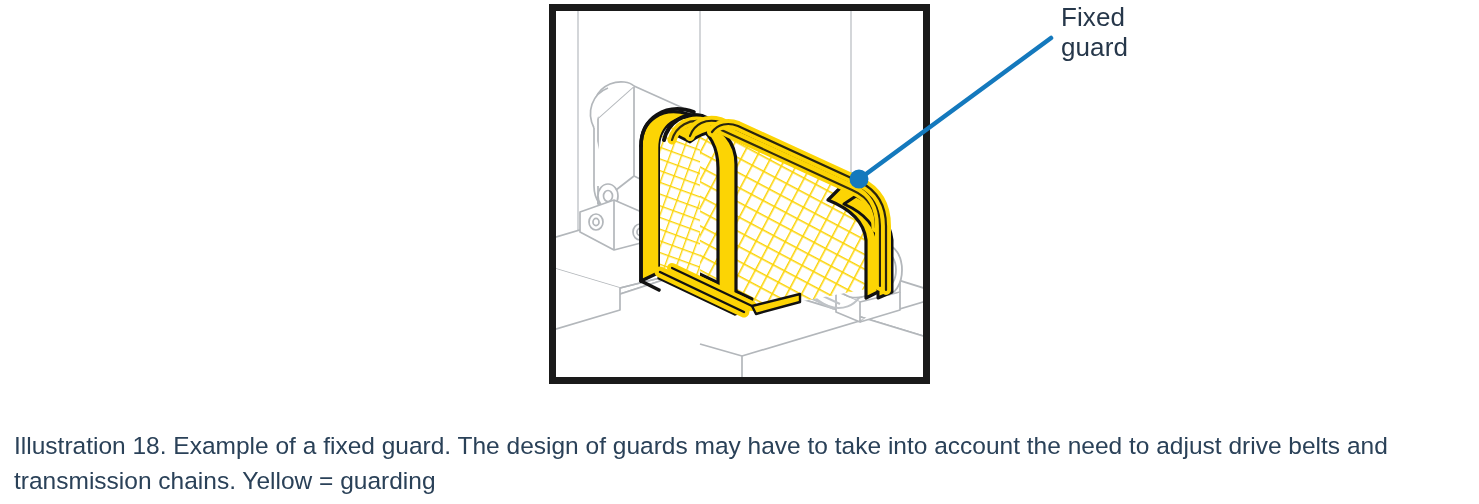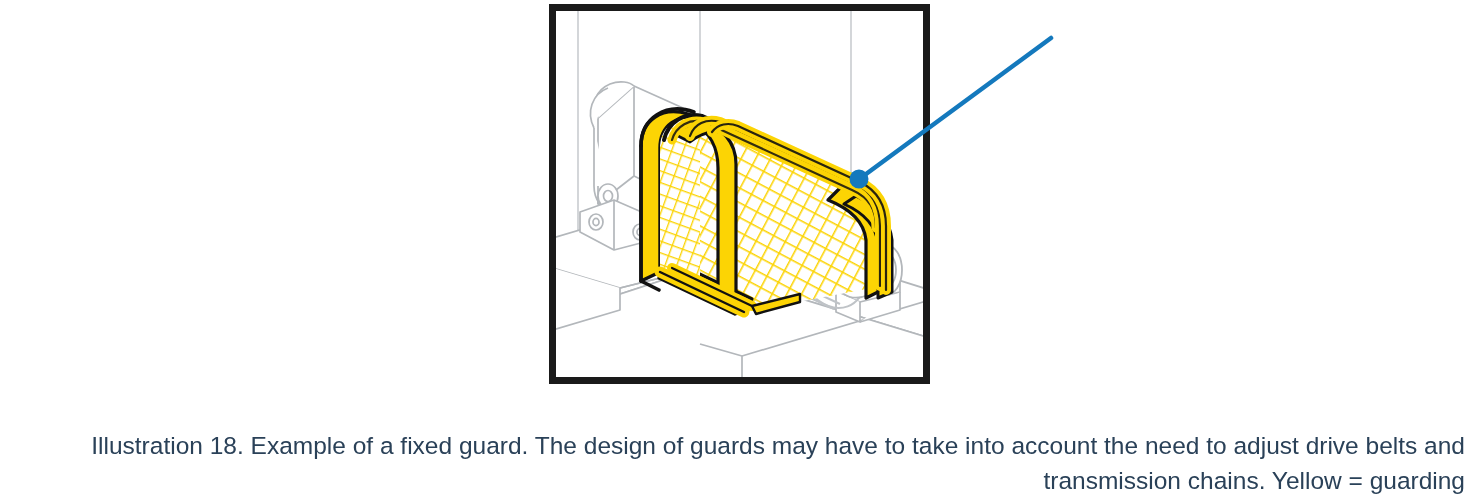--- a/index.html
+++ b/index.html
@@ -37,21 +37,21 @@
     line-height: 30px;
     font-family: "Liberation Sans", sans-serif;
     white-space: pre-line;
     letter-spacing: 0.1px;
   }
   .caption {
     position: absolute;
     left: 0;
     top: 428px;
     width: 1479px;
-    text-align: right;
+    text-align: left;
     color: #2a4158;
     font-size: 24.5px;
     line-height: 35px;
     font-family: "Liberation Sans", sans-serif;
     padding: 0 14px;
     box-sizing: border-box;
   }
 </style>
 </head>
 <body>
@@ -261,16 +261,18 @@
         <path d="M641 281 L659 290" fill="none" stroke="#111111" stroke-width="3.6" stroke-linecap="round"></path>
       </g>
     </g>
 
     <rect x="552.5" y="7.5" width="374" height="373" fill="none" stroke="#1a1a1a" stroke-width="7"></rect>
 
     <line x1="862" y1="177" x2="1051" y2="38" stroke="#1479bd" stroke-width="4.6" stroke-linecap="round"></line>
     <circle cx="859" cy="179" r="9.5" fill="#1479bd"></circle>
   </svg>
 
+  <div class="callout-label">Fixed
+guard</div>
 
   <div class="caption">Illustration 18. Example of a fixed guard. The design of guards may have to take into account the need to adjust drive belts and transmission chains. Yellow = guarding</div>
 
 </div>
 
 </body></html>

